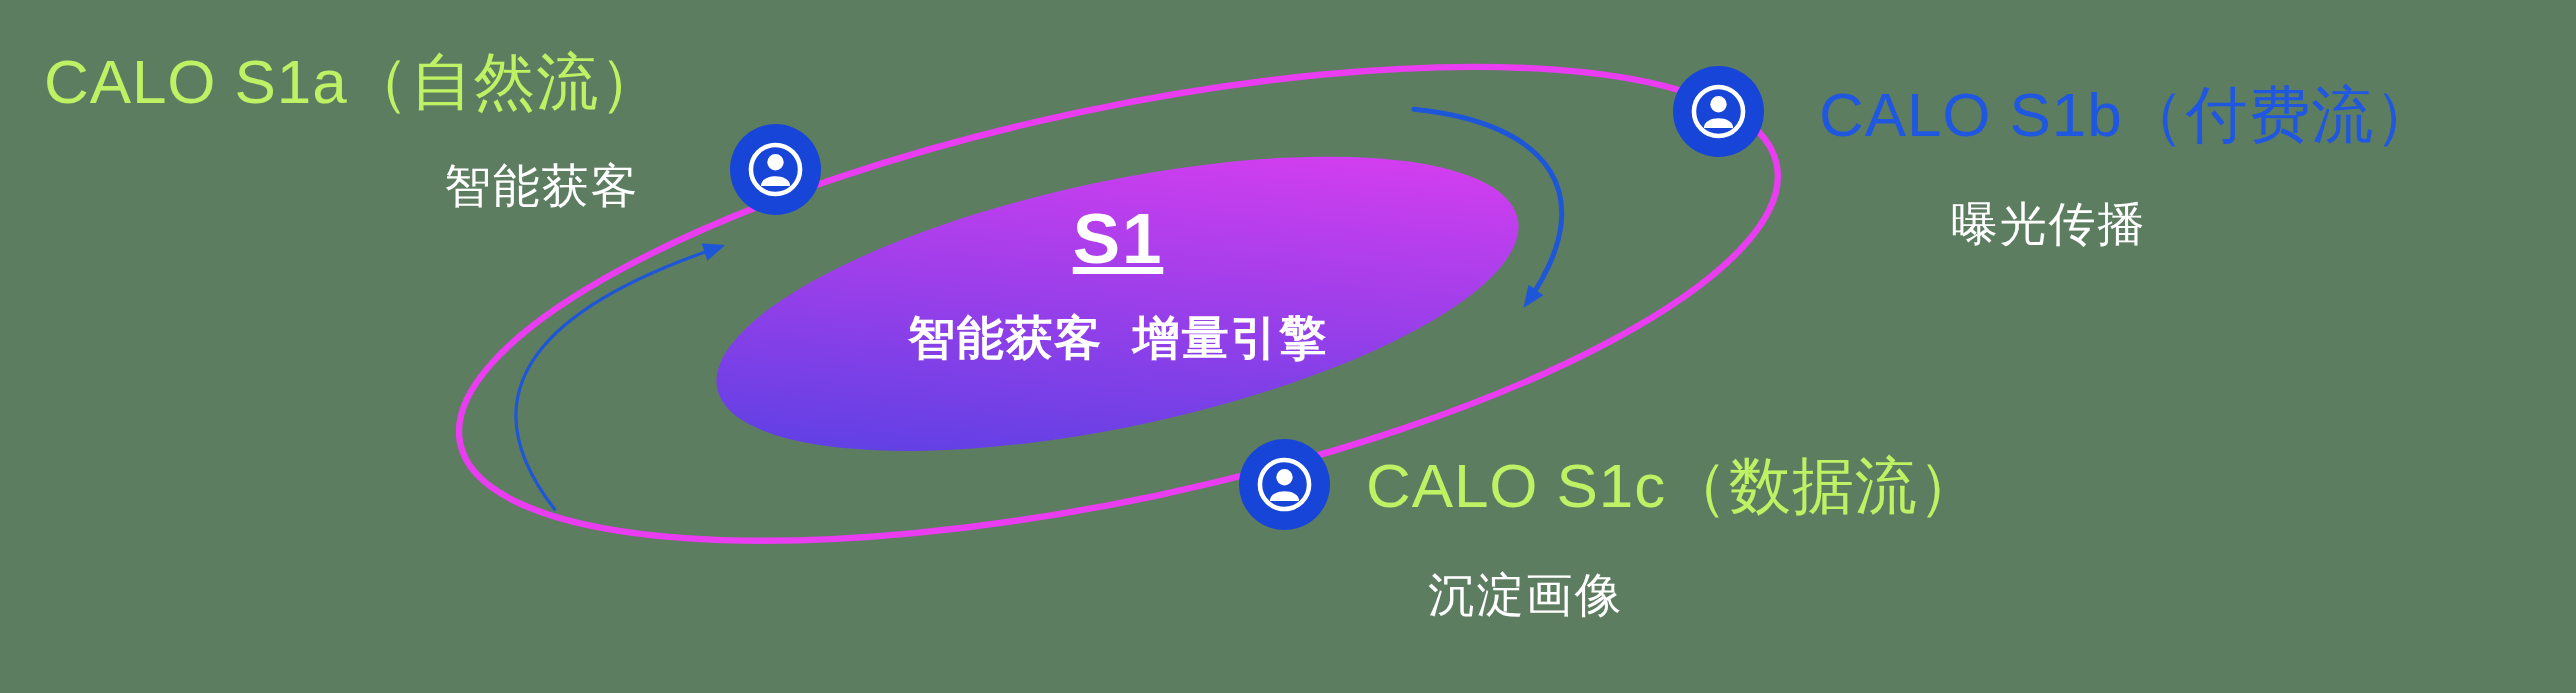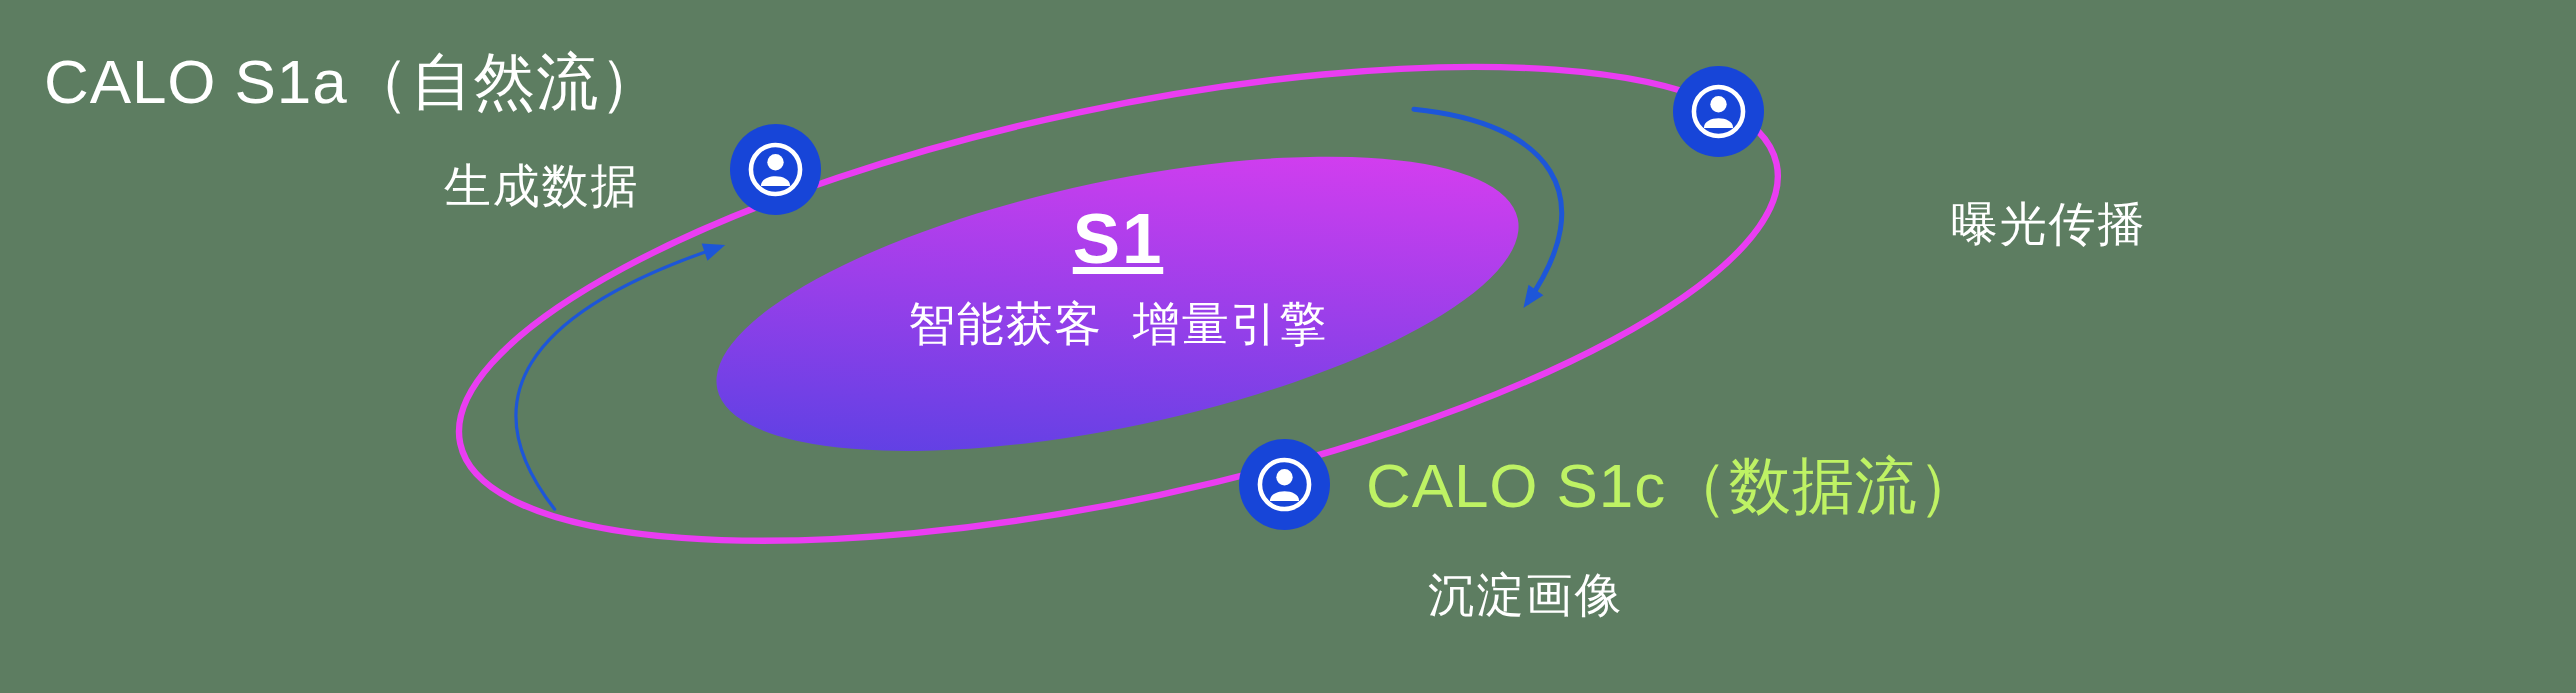--- a/index.html
+++ b/index.html
@@ -26,23 +26,23 @@
     color: #ffffff;
   }
   .core-title {
     font-size: 71px;
     font-weight: 600;
     letter-spacing: 1.8px;
     line-height: 1.05;
     text-decoration: underline;
   }
   .core-subtitle {
-    margin-top: 16px;
+    margin-top: 30px;
     font-size: 47px;
-    font-weight: 400;
+    font-weight: 700;
     white-space: pre;
     letter-spacing: 1.8px;
   }
 
   
   .node {
     position: absolute;
     width: 91px; height: 91px;
   }
   .node svg { width: 100%; height: 100%; display: block; }
@@ -123,22 +123,23 @@
 
   <div class="node node-c">
     <svg viewBox="0 0 100 100">
       <circle cx="50" cy="50" r="50" fill="#1745d8"></circle>
       <circle cx="50" cy="50" r="27" fill="none" stroke="#ffffff" stroke-width="5"></circle>
       <circle cx="50" cy="42" r="9" fill="#ffffff"></circle>
       <path d="M34 68 C34 54 66 54 66 68 Z" fill="#ffffff"></path>
     </svg>
   </div>
 
-  <div class="label label-title pos-s1a-title" style="color: #ffffff;">CALO S1a（自然流）</div>
-  <div class="label label-sub pos-s1a-sub">生成数据</div>
+  <div class="label label-title pos-s1a-title" style="color: #bef264;">CALO S1a（自然流）</div>
+  <div class="label label-sub pos-s1a-sub">智能获客</div>
 
+  <div class="label label-title pos-s1b-title" style="color: rgb(31, 87, 224);">CALO S1b（付费流）</div>
   <div class="label label-sub pos-s1b-sub">曝光传播</div>
 
   <div class="label label-title pos-s1c-title" style="color: #bef264;">CALO S1c（数据流）</div>
   <div class="label label-sub pos-s1c-sub">沉淀画像</div>
 
 </div>
 
 
 </body></html>

